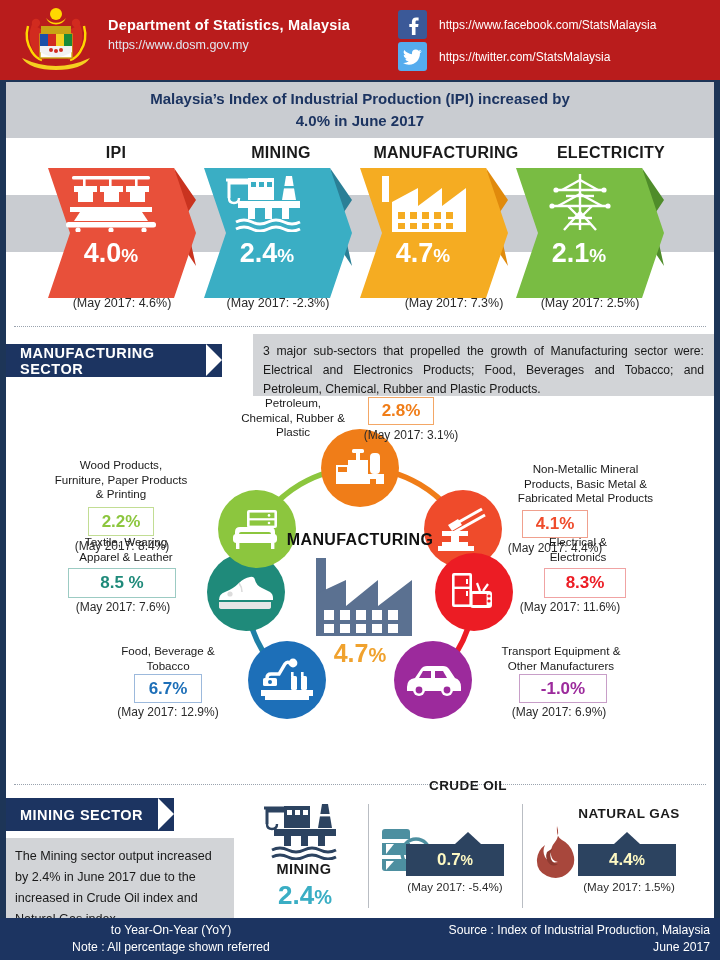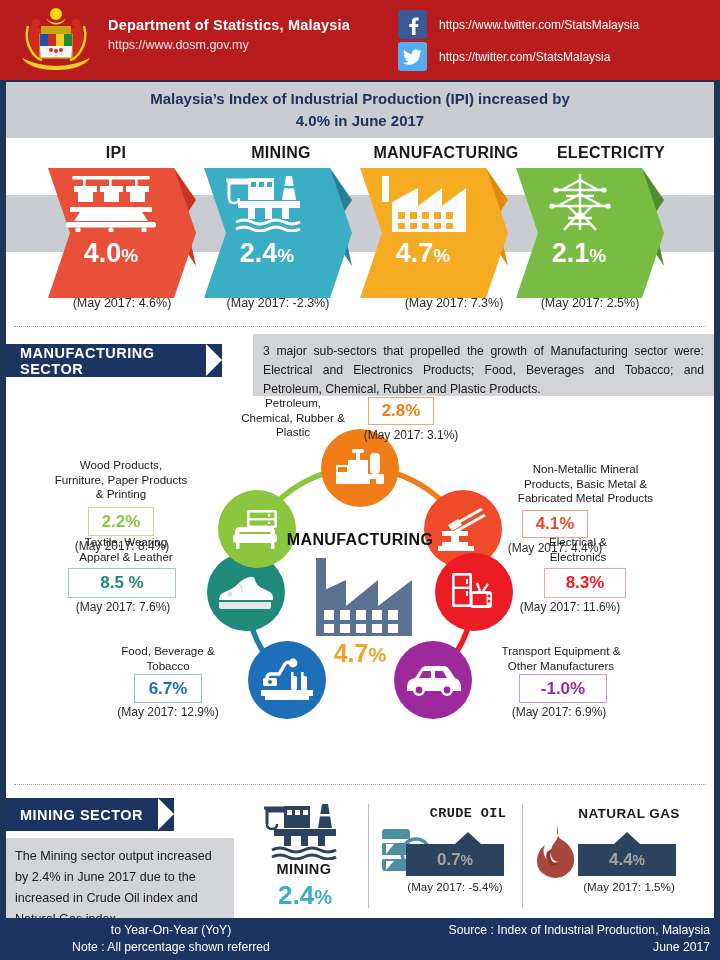--- a/index.html
+++ b/index.html
@@ -66,21 +66,21 @@
   .center-val{position:absolute;text-align:center;font-size:25px;font-weight:bold;color:#f0a22e;}
   .center-val .pc{font-size:20px;}
 
   
   .mining-note{position:absolute;background:#d2d4d7;color:#1a1a1a;font-size:12.6px;line-height:21px;padding:8px 9px;box-sizing:border-box;}
   .vdiv{position:absolute;width:0;border-left:1px solid #b9bdc3;}
   .mining-word{position:absolute;text-align:center;font-size:14.5px;font-weight:bold;color:#1a1a1a;letter-spacing:.4px;}
   .mining-val{position:absolute;text-align:center;font-size:26px;font-weight:bold;color:#3aaec4;}
   .mining-val .pc{font-size:20px;}
   .res-title{position:absolute;text-align:center;font-size:13.5px;font-weight:bold;color:#1a1a1a;letter-spacing:.4px;}
-  .res-tag{position:absolute;background:#2c4360;color:#a3a3a3;display:flex;align-items:center;justify-content:center;font-size:17px;font-weight:bold;}
+  .res-tag{position:absolute;background:#2c4360;color:#fef9c3;display:flex;align-items:center;justify-content:center;font-size:17px;font-weight:bold;}
   .res-tag .pc{font-size:14px;}
   .res-peak{position:absolute;width:0;height:0;border-left:13px solid transparent;border-right:13px solid transparent;border-bottom:12px solid #2c4360;}
   .res-prev{position:absolute;text-align:center;font-size:11.6px;color:#2b2b2b;white-space:nowrap;}
 
   
   .footer{position:absolute;left:0;top:918px;width:720px;height:42px;background:#1c3461;}
   .footer-left{position:absolute;left:6px;top:4px;width:330px;text-align:center;color:#ffffff;font-size:12.2px;line-height:17px;}
   .footer-right{position:absolute;right:10px;top:4px;width:360px;text-align:right;color:#ffffff;font-size:12.2px;line-height:17px;}
 </style>
 </head>
@@ -116,21 +116,21 @@
       <div class="dept-name">Department of Statistics, Malaysia</div>
       <div class="dept-url">https://www.dosm.gov.my</div>
     </div>
     <div class="social">
       <div class="social-row">
         <div class="social-badge sb-fb">
           <svg width="16" height="20" viewBox="0 0 16 20">
               <path d="M10.5 20v-8h2.6l.4-3.1h-3V6.9c0-.9.25-1.5 1.55-1.5H13.6V2.6C13.3 2.56 12.3 2.47 11.1 2.47c-2.5 0-4.2 1.53-4.2 4.33v2.1H4.3V12h2.6v8z" fill="#ffffff"></path>
             </svg>
         </div>
-        <div class="social-link">https://www.twitter.com/StatsMalaysia</div>
+        <div class="social-link">https://www.facebook.com/StatsMalaysia</div>
       </div>
       <div class="social-row">
         <div class="social-badge sb-tw">
           <svg width="19" height="16" viewBox="0 0 19 16">
               <path d="M18.6 2.2c-.7.3-1.4.5-2.2.6.8-.5 1.4-1.2 1.7-2.1-.75.44-1.58.76-2.46.94A3.87 3.87 0 0 0 12.8.4a3.86 3.86 0 0 0-3.86 3.86c0 .3.03.6.1.88A10.97 10.97 0 0 1 1.3 1.1a3.86 3.86 0 0 0 1.2 5.15c-.63-.02-1.22-.2-1.74-.48v.05a3.86 3.86 0 0 0 3.1 3.78c-.56.15-1.15.18-1.73.07a3.87 3.87 0 0 0 3.6 2.68A7.75 7.75 0 0 1 0 14.0a10.93 10.93 0 0 0 5.93 1.74c7.12 0 11-5.9 11-11v-.5c.76-.55 1.4-1.23 1.92-2z" fill="#ffffff"></path>
             </svg>
         </div>
         <div class="social-link">https://twitter.com/StatsMalaysia</div>
       </div>
     </div>
@@ -495,21 +495,21 @@
       <svg width="52" height="50" viewBox="0 0 52 50">
         <rect x="2" y="4" width="28" height="42" rx="3" fill="#4d8fa0"></rect>
         <rect x="0" y="14" width="32" height="4" fill="#ffffff"></rect>
         <rect x="0" y="30" width="32" height="4" fill="#ffffff"></rect>
         <path d="M6 19 L14 19 L6 29z" fill="#ffffff"></path>
         <path d="M6 36 L14 36 L6 45z" fill="#ffffff"></path>
         <circle cx="36" cy="28" r="14" fill="none" stroke="#4d8fa0" stroke-width="3.4"></circle>
         <path d="M36 19 q7 8 7 12 a7 7 0 0 1 -14 0 q0 -4 7 -12z" fill="#4d8fa0"></path>
       </svg>
     </div>
-    <div class="res-title" style="left:392px;top:668px;width:140px;font-family:Liberation Mono, monospace;">CRUDE OIL</div>
+    <div class="res-title" style="left:392px;top:640px;width:140px;">CRUDE OIL</div>
     <div class="res-peak" style="left:449px;top:694px;"></div>
     <div class="res-tag" style="left:400px;top:706px;width:98px;height:32px;">
       <span>0.7</span>
         <span class="pc">%</span>
     </div>
     <div class="res-prev" style="left:388px;top:742px;width:122px;">(May 2017: -5.4%)</div>
 
     <div style="position:absolute;left:527px;top:688px;">
       <svg width="44" height="52" viewBox="0 0 44 52">
         <path d="M24 0 q3 10 -2 16 q-5 6 -4 13 q1 6 7 7 q-9 2 -13 -5 q-3 -6 0 -12 q-7 5 -8 14 q-1 12 10 17 q12 5 21 -3 q9 -8 5 -20 q-3 -9 -11 -13 q-6 -3 -5 -14z" fill="#a8473c"></path>

